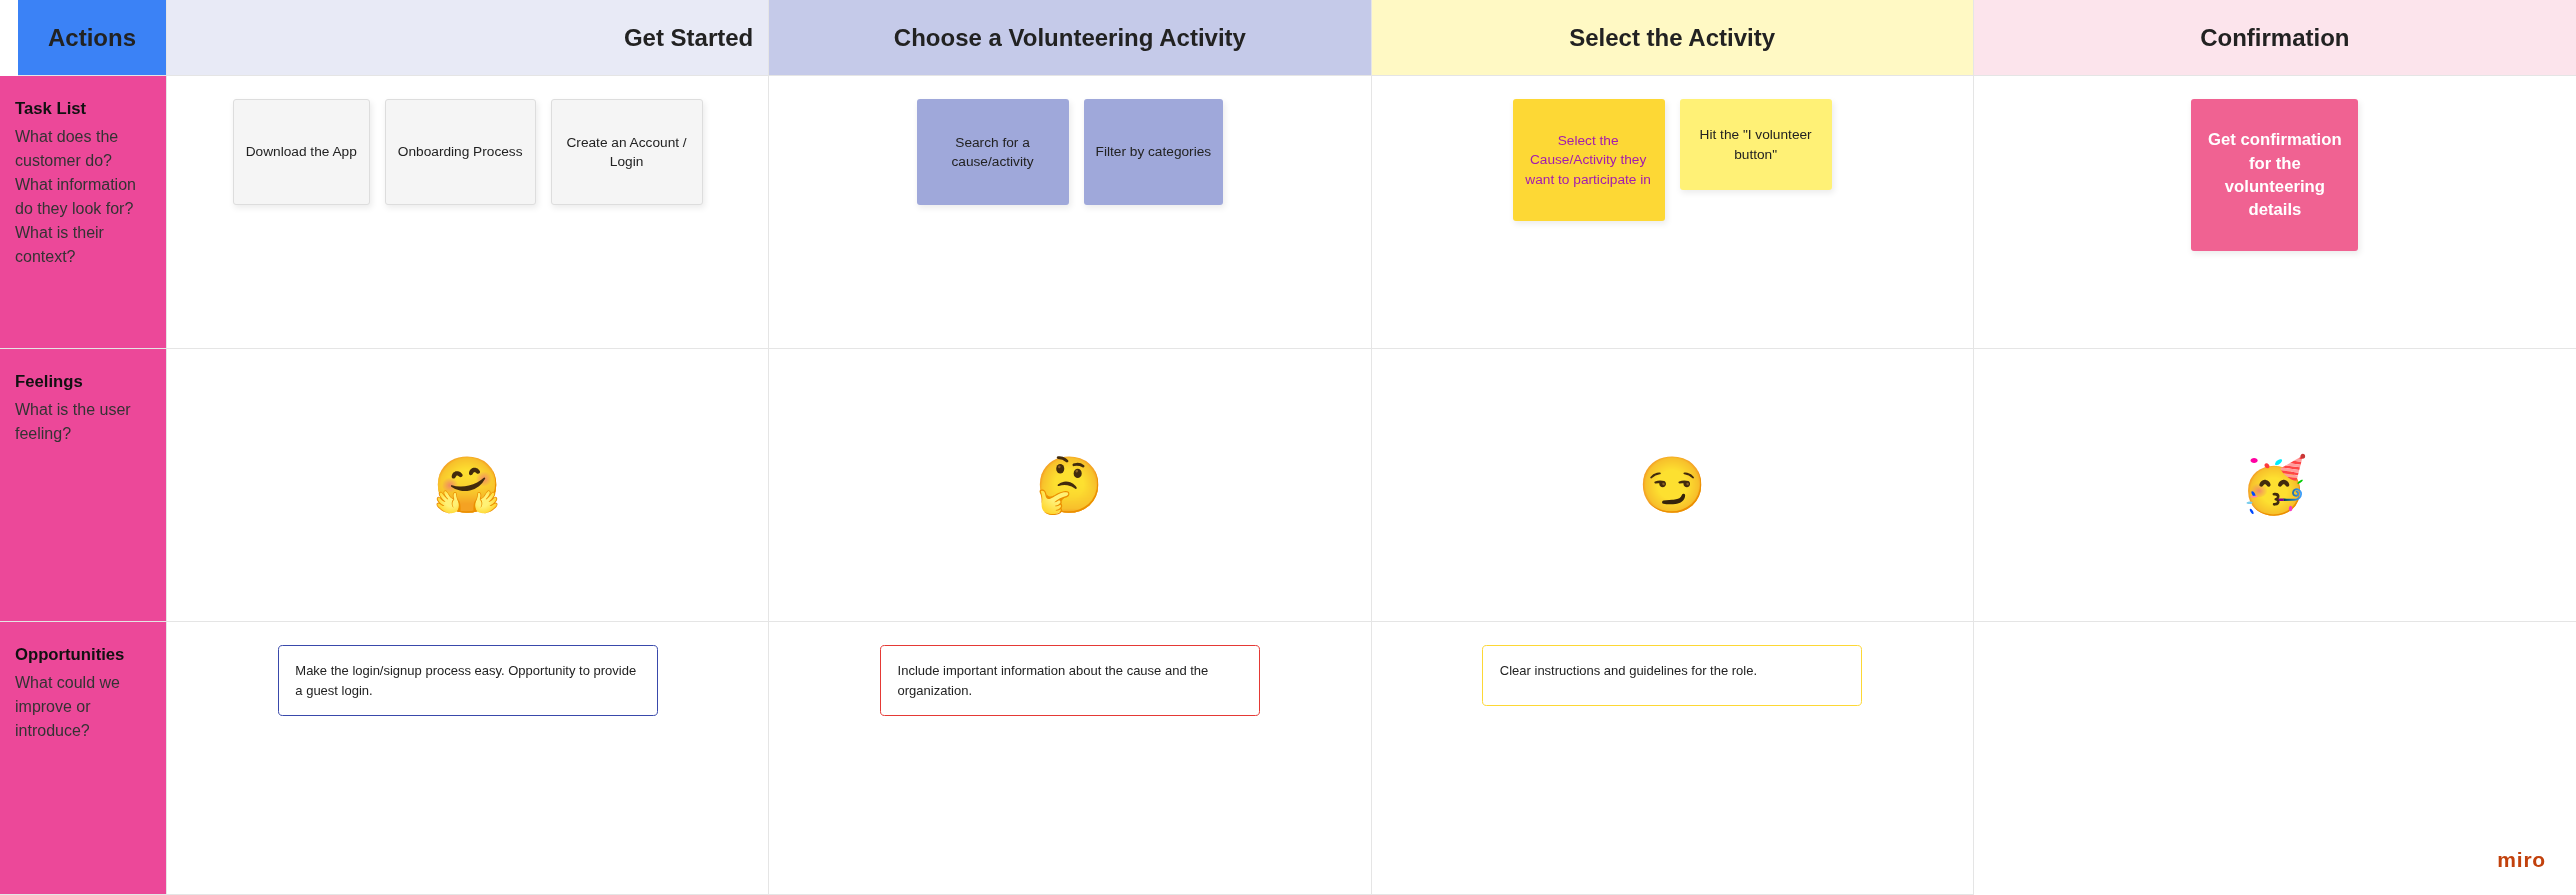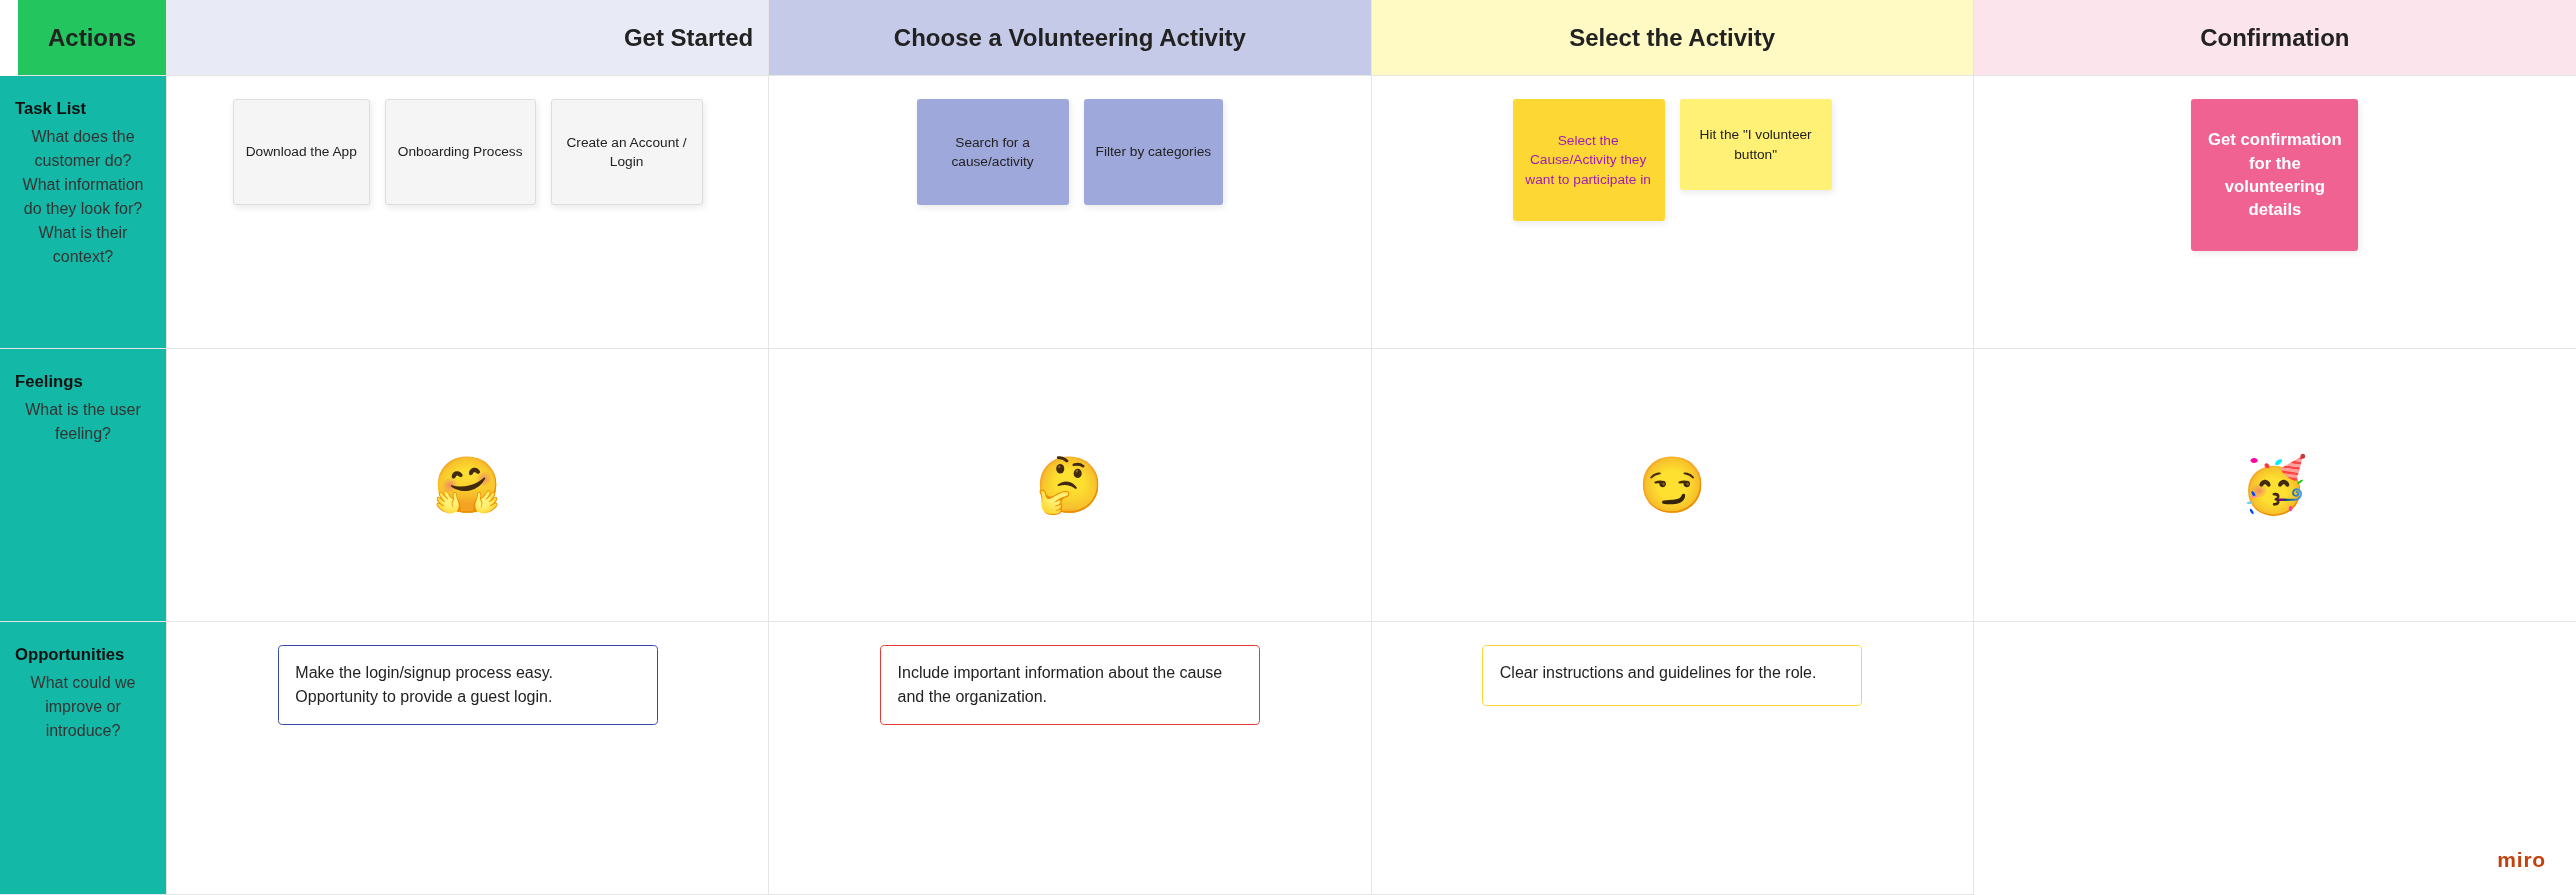--- a/index.html
+++ b/index.html
@@ -16,21 +16,21 @@
       grid-template-columns: 167px 1fr 1fr 1fr 1fr;
       grid-template-rows: 76px 1fr 1fr 1fr;
       width: 100%;
       min-height: 895px;
     }
 
     
     .header-actions {
       grid-column: 1;
       grid-row: 1;
-      background: #22c55e;
+      background: #3b82f6;
       display: flex;
       align-items: center;
       justify-content: center;
       border-right: 0.8px solid #e5e5e5;
       border-bottom: 0.8px solid #e5e5e5;
       margin-left: 18px;
     }
 
     .header-cell {
       display: flex;
@@ -61,29 +61,28 @@
     .header-title {
       font-size: 24px;
       font-weight: 700;
       color: #222;
       text-align: center;
     }
 
     
     .row-label {
       grid-column: 1;
-      background: #14b8a6;
+      background: #ec4899;
       border-right: 0.8px solid #e5e5e5;
       border-bottom: 0.8px solid #e5e5e5;
       padding: 23px 15px;
       display: flex;
       flex-direction: column;
       justify-content: flex-start;
       align-items: flex-start;
-      text-align: center;
     }
 
     .row-label-title {
       font-size: 16.7px;
       font-weight: 700;
       color: #111;
       display: block;
       margin-bottom: 6px;
     }
 
@@ -166,21 +165,21 @@
       display: flex;
       align-items: center;
       justify-content: center;
     }
 
     
     .opportunity-card {
       border-radius: 4.6px;
       border: 1.9px solid;
       padding: 15px 16.7px;
-      font-size: 16px;
+      font-size: 13px;
       color: #222;
       line-height: 1.5;
       width: 100%;
       max-width: 380px;
       min-height: 61px;
       background: #fff;
     }
 
     .opp-blue { border-color: #3949ab; }
     .opp-red { border-color: #e53935; }

